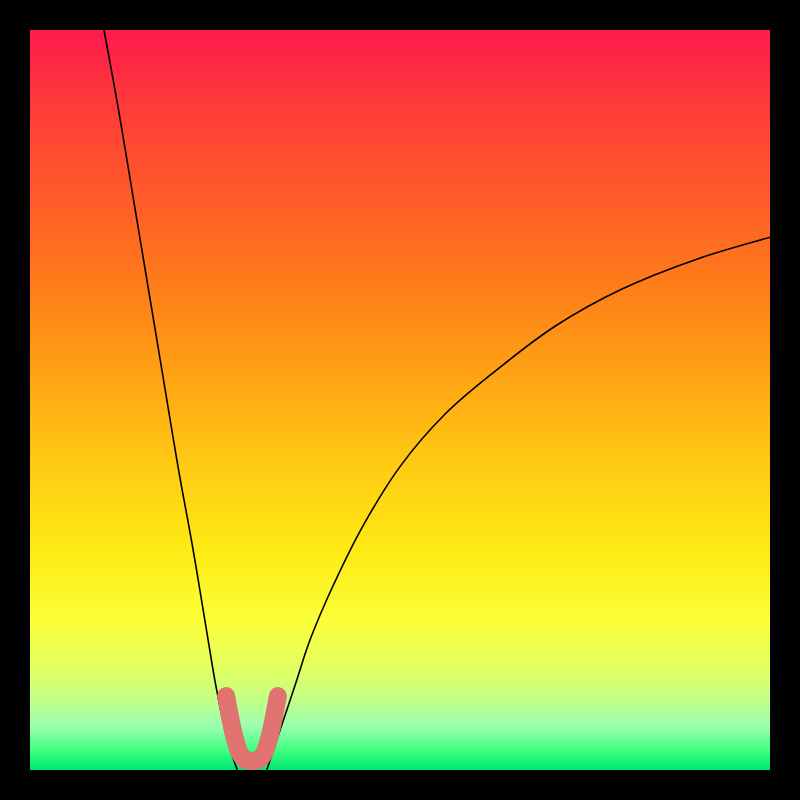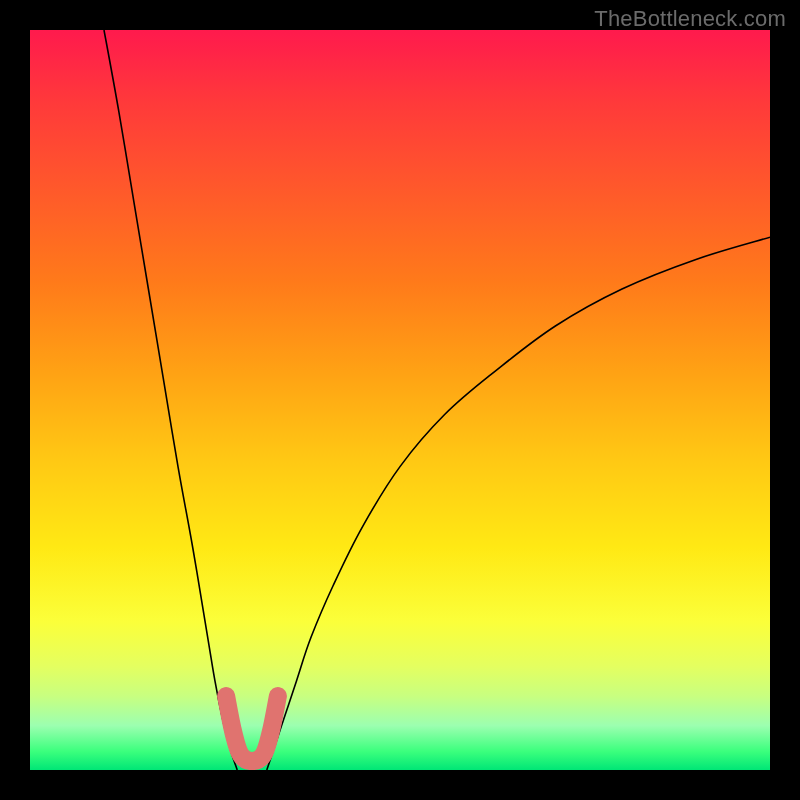--- a/index.html
+++ b/index.html
@@ -62,21 +62,20 @@
     stroke: #e0736f;
     stroke-width: 18;
     stroke-linecap: round;
     fill: none;
   }
 </style>
 </head>
 <body>
 
 <div class="frame">
-  <div class="watermark">TheBottleneck.com</div>
   <div class="plot">
     <svg class="curves" viewBox="0 0 740 740" preserveAspectRatio="none">
       <path id="left-curve" class="curve" d="M 74.0 0.0 C 76.7 14.7, 83.5 50.8, 88.8 81.4 C 94.1 112.0, 98.3 138.2, 103.6 170.2 C 108.9 202.2, 113.1 227.0, 118.4 259.0 C 123.7 291.0, 127.9 315.8, 133.2 347.8 C 138.5 379.8, 142.7 406.0, 148.0 436.6 C 153.3 467.2, 157.5 487.4, 162.8 518.0 C 168.1 548.6, 173.6 582.8, 177.6 606.8 C 181.6 630.8, 182.3 636.5, 185.0 651.2 C 187.7 665.9, 189.7 676.2, 192.4 688.2 C 195.1 700.2, 197.1 708.5, 199.8 717.8 C 202.5 727.1, 205.9 736.0, 207.2 740.0"></path>
       <path id="right-curve" class="curve" d="M 236.8 740.0 C 239.5 732.0, 246.3 711.6, 251.6 695.6 C 256.9 679.6, 261.1 667.2, 266.4 651.2 C 271.7 635.2, 274.5 624.1, 281.2 606.8 C 287.9 589.5, 294.1 575.0, 303.4 555.0 C 312.7 535.0, 321.0 517.1, 333.0 495.8 C 345.0 474.5, 355.3 456.6, 370.0 436.6 C 384.7 416.6, 397.1 402.1, 414.4 384.8 C 431.7 367.5, 446.2 356.4, 466.2 340.4 C 486.2 324.4, 502.8 310.7, 525.4 296.0 C 548.0 281.3, 566.7 271.0, 592.0 259.0 C 617.3 247.0, 639.4 238.7, 666.0 229.4 C 692.6 220.1, 726.7 211.2, 740.0 207.2"></path>
       <path id="stub" class="stub" d="M 196.1 666.0 C 197.4 672.7, 200.8 692.3, 203.5 703.0 C 206.2 713.7, 207.6 720.1, 210.9 725.2 C 214.2 730.3, 218.0 731.1, 222.0 731.1 C 226.0 731.1, 229.8 730.3, 233.1 725.2 C 236.4 720.1, 237.8 713.7, 240.5 703.0 C 243.2 692.3, 246.6 672.7, 247.9 666.0"></path>
     </svg>
   </div>
 </div>
 
 </body></html>

